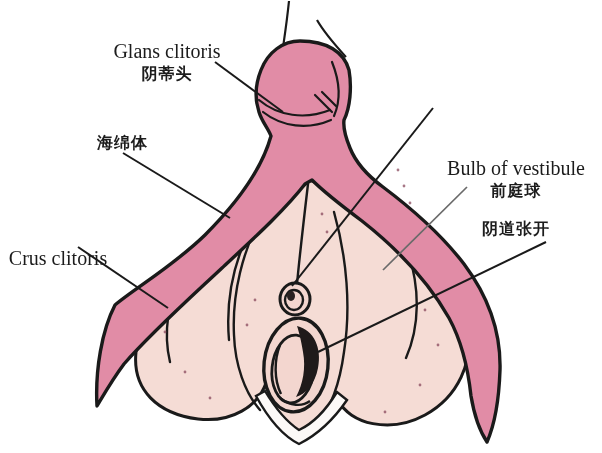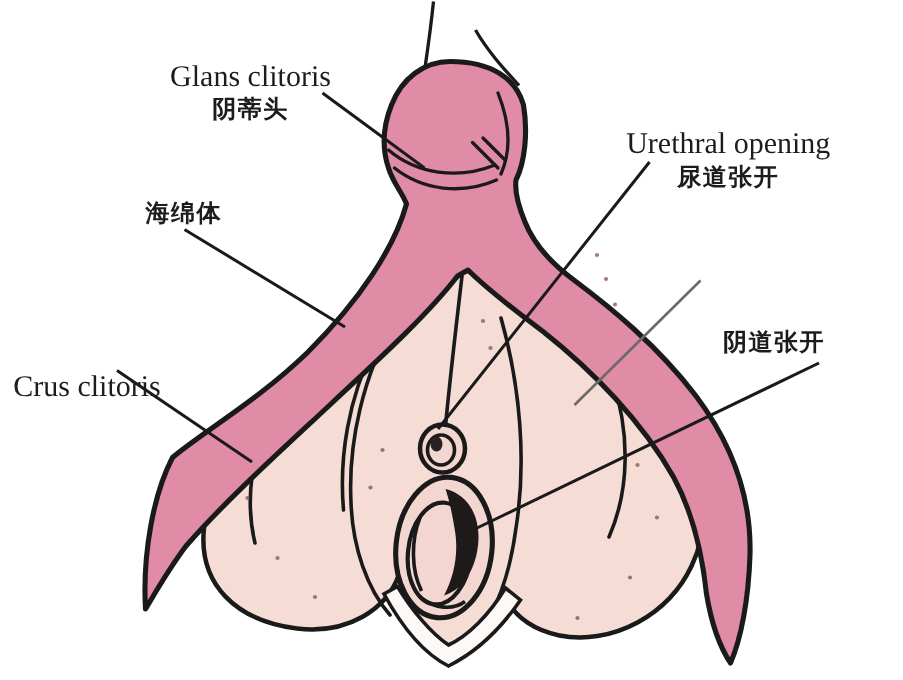--- a/index.html
+++ b/index.html
@@ -142,23 +142,23 @@
   </div>
 
   <div class="lbl" style="left:30px;top:131px;width:185px;">
     <span class="zh">海绵体</span>
   </div>
 
   <div class="lbl" style="left:2px;top:224px;width:112px;margin-top:24px;">
     <span class="en">Crus clitoris</span>
   </div>
 
-  <div class="lbl" style="left:408px;top:86px;width:155px;">
-    <span class="en">Urethral opening</span>
-    <span class="zh">尿道张开</span>
+
+  <div class="lbl" style="left:438px;top:158px;width:156px;">
+    <span class="en">Bulb of vestibule</span>
+    <span class="zh">前庭球</span>
   </div>
-
 
   <div class="lbl" style="left:445px;top:217px;width:142px;">
     <span class="zh">阴道张开</span>
   </div>
 
 </div>
 
 </body></html>

